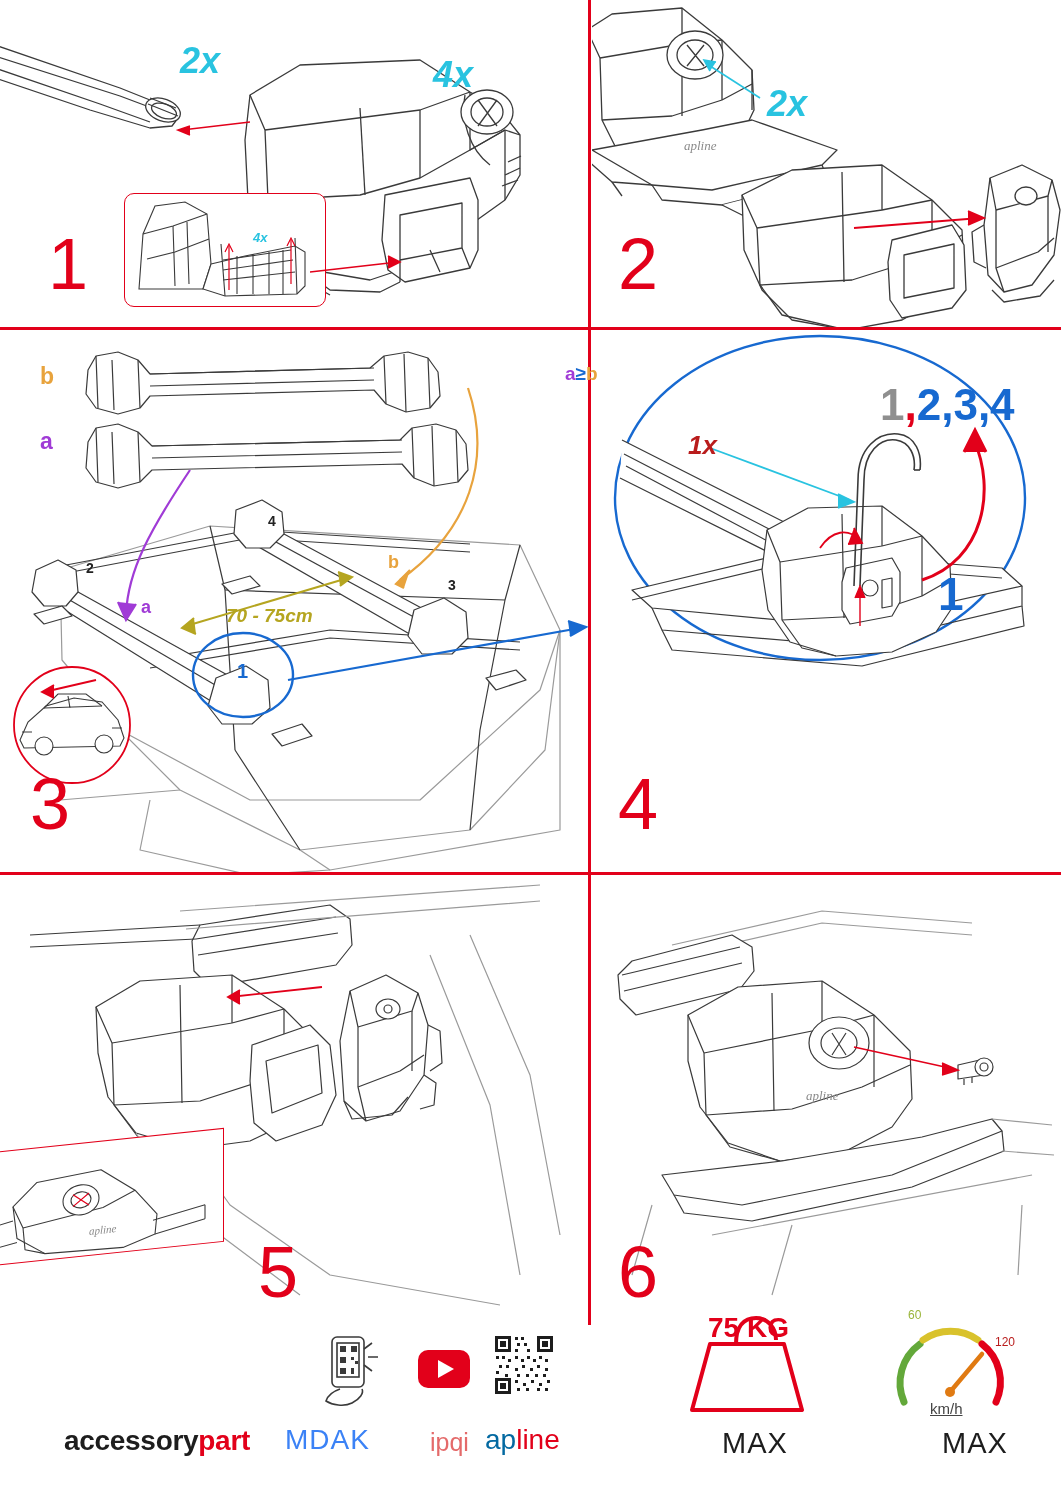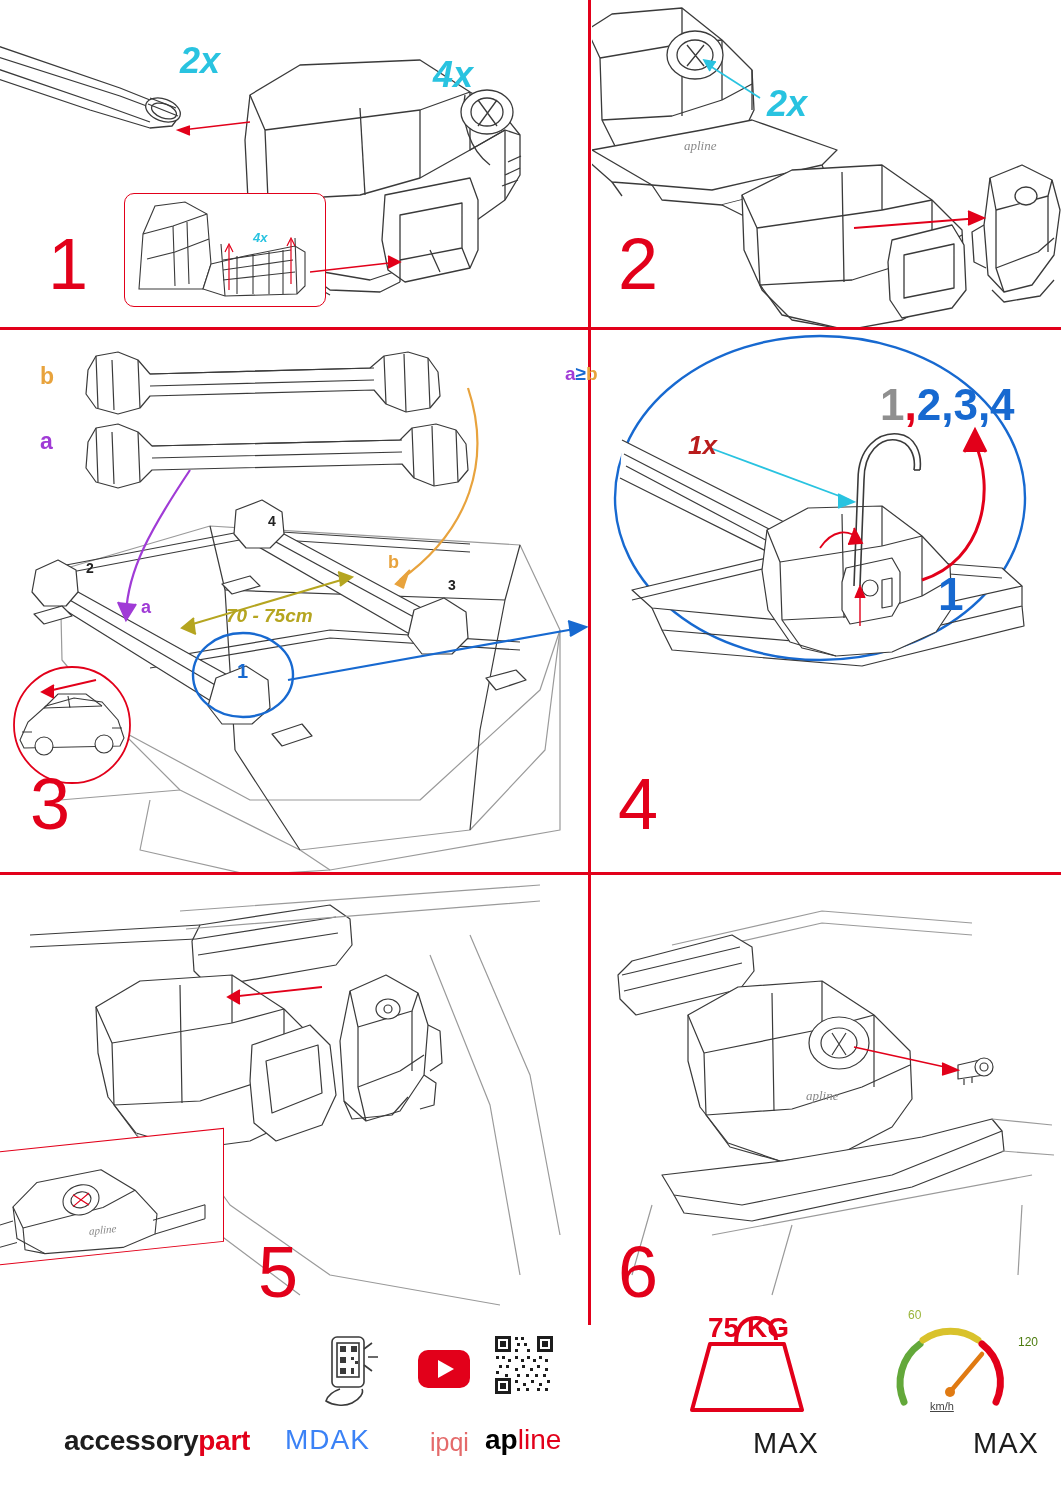--- a/index.html
+++ b/index.html
@@ -130,52 +130,50 @@
     position: absolute;
     font-size: 25px;
     color: #e46a6a;
     font-weight: 400;
   }
   .brand-apline {
     position: absolute;
     font-size: 28px;
     font-weight: 400;
   }
-  .brand-apline .p1 { color: #000000; font-weight: bold; }
+  .brand-apline .p1 { color: #0369a1; }
   .brand-apline .p2 { color: #e2001a; }
   .max-label {
     position: absolute;
     font-size: 29px;
     font-weight: 400;
     color: #1d1d1d;
     letter-spacing: 1px;
-    margin-left: 31px;
   }
   .kg-text {
     position: absolute;
     font-size: 28px;
     font-weight: 700;
     color: #e2001a;
   }
   .speed-unit {
     position: absolute;
-    font-size: 11px;
+    font-size: 15px;
     color: #444;
     text-decoration: underline;
   }
   .speed-tick {
     position: absolute;
     font-size: 12px;
     color: #9ab53a;
   }
   .speed-tick2 {
     position: absolute;
     font-size: 12px;
-    color: #4d7c0f;
-    margin-left: 23px;
+    color: #b91c1c;
   }
   svg { display: block; }
   .abs { position: absolute; }
 </style>
 </head>
 <body>
 
 <div id="sheet">
 
   <div class="divider" style="top:327px;"></div>

